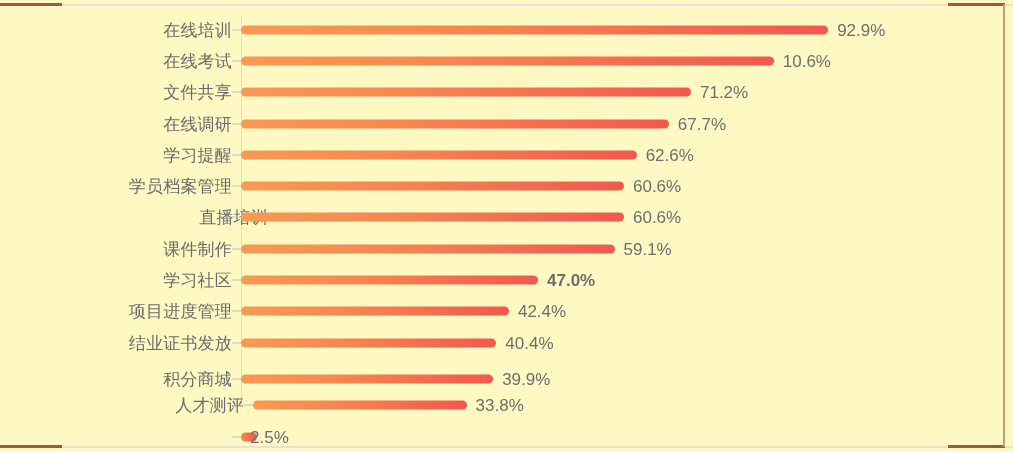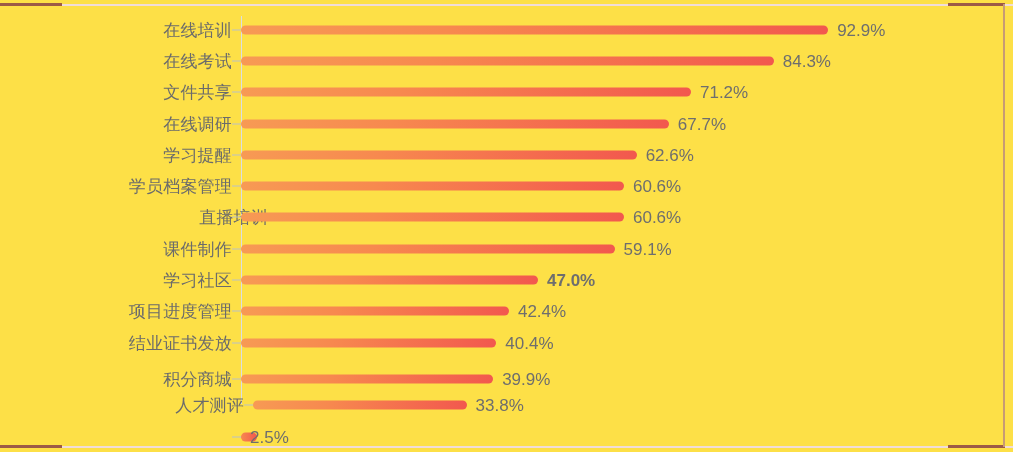--- a/index.html
+++ b/index.html
@@ -7,21 +7,21 @@
     padding: 0;
     background: #ffffff;
   }
   body {
     font-family: "Liberation Sans", "DejaVu Sans", sans-serif;
   }
   #chart-root {
     position: relative;
     width: 1013px;
     height: 452px;
-    background: #fde047;
+    background: #fef9c3;
     overflow: hidden;
     box-sizing: border-box;
   }
 
   
   .frame-top, .frame-bottom {
     position: absolute;
     left: 0;
     width: 1013px;
     height: 2px;
@@ -144,21 +144,21 @@
         <div class="row" style="top: 6px;">
           <div class="row-label">在线培训</div>
           <div class="tick"></div>
           <div class="bar" style="width: 587.128px;"></div>
           <div class="value" style="left: 837.128px;">92.9%</div>
         </div>
         <div class="row" style="top: 37.3px;">
           <div class="row-label">在线考试</div>
           <div class="tick"></div>
           <div class="bar" style="width: 532.776px;"></div>
-          <div class="value" style="left: 782.776px;">84.3%</div>
+          <div class="value" style="left: 782.776px;">10.6%</div>
         </div>
         <div class="row" style="top: 68.6px;">
           <div class="row-label">文件共享</div>
           <div class="tick"></div>
           <div class="bar" style="width: 449.984px;"></div>
           <div class="value" style="left: 699.984px;">71.2%</div>
         </div>
         <div class="row" style="top: 99.9px;">
           <div class="row-label">在线调研</div>
           <div class="tick"></div>

